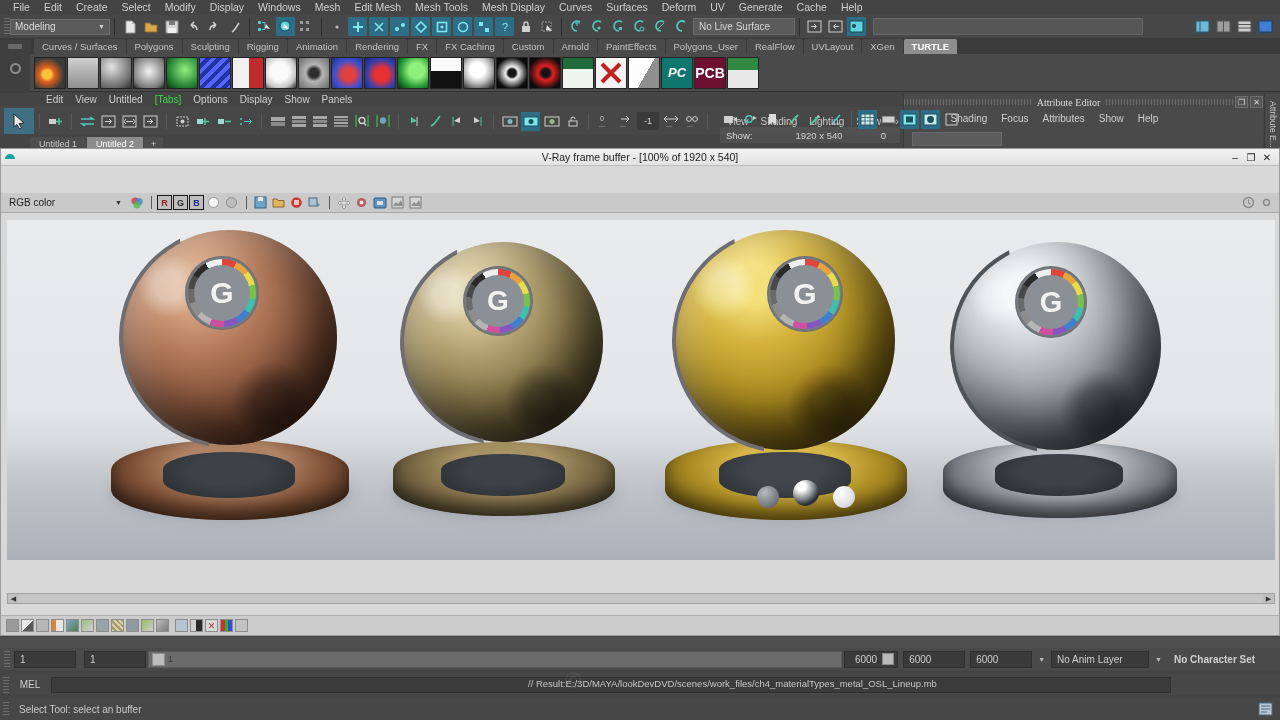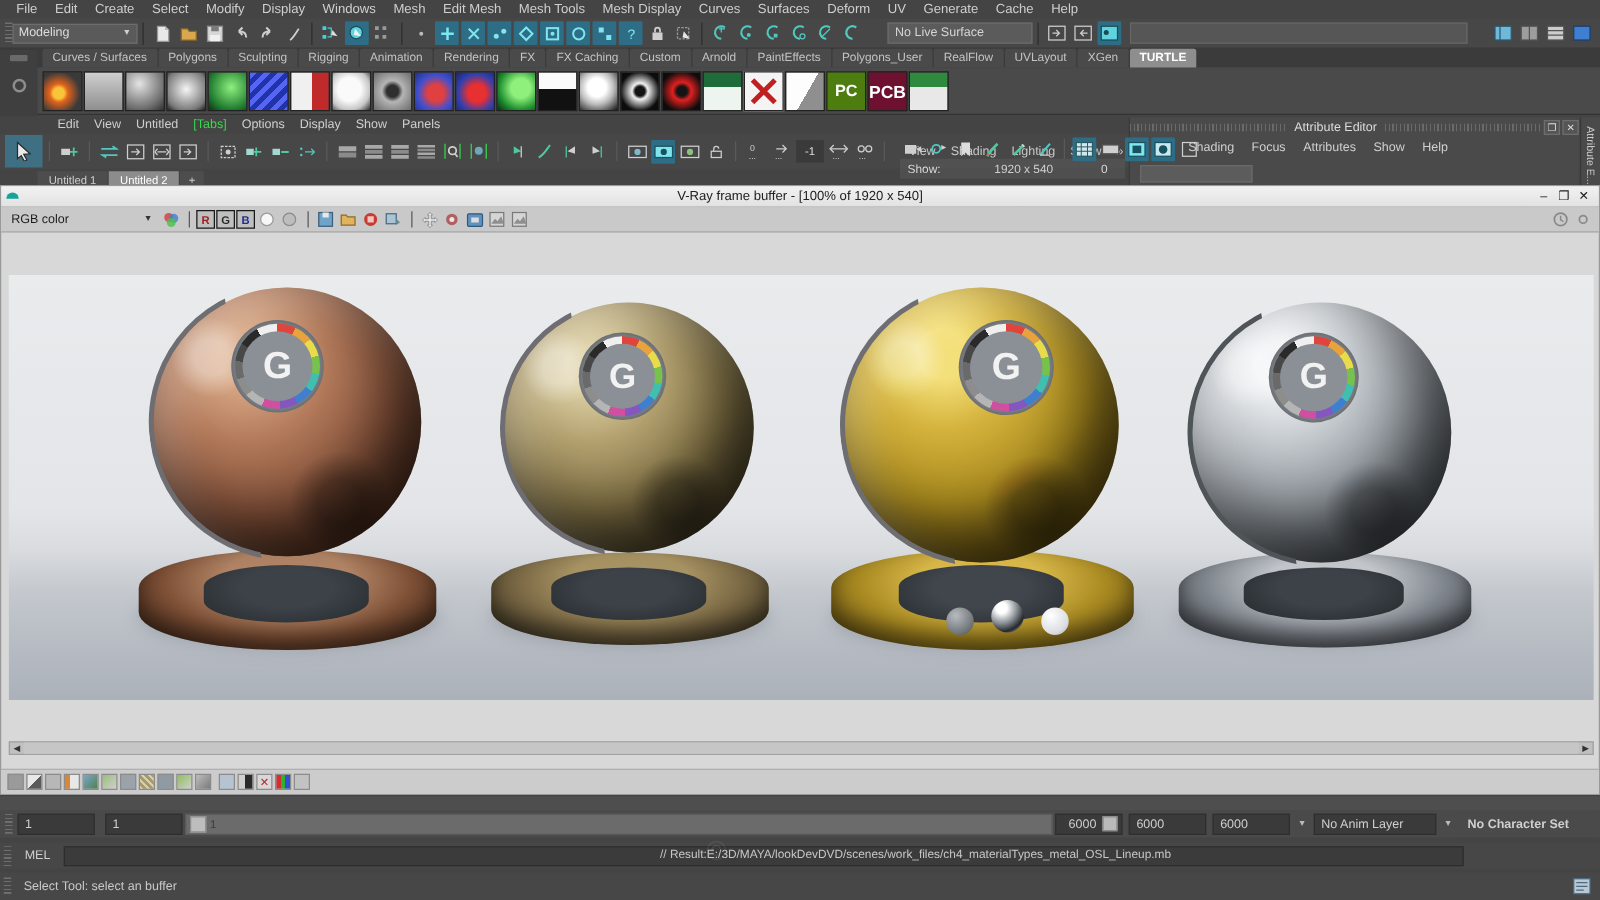--- a/index.html
+++ b/index.html
@@ -32,23 +32,23 @@
     padding:0 4px;font-size:10px;color:#ddd;
   }
   .mode-combo .arw{ font-size:7px; color:#cfcfcf;}
   .tbtn{
     width:19px;height:19px;flex:none;display:flex;align-items:center;justify-content:center;
     margin:0 1px;border-radius:1px;
   }
   .tbtn svg{ display:block; }
   .tbtn.on{ background:#2d6e86; }
   .livefield{
-    width:116px;height:17px;background:#5b5b5b;border:1px solid #6b6b6b;
+    width:102px;height:17px;background:#5b5b5b;border:1px solid #6b6b6b;
     font-size:10px;color:#d5d5d5;display:flex;align-items:center;padding-left:5px;
-    margin-left:18px;
+    margin-left:1px;
   }
   .bigfield{
     height:17px;background:#565656;border:1px solid #666;
     margin-left:6px;
   }
 
   
   #shelftabs{
     height:15px;background:#3b3b3b;display:flex;align-items:flex-end;
     padding-left:34px;
@@ -95,21 +95,21 @@
   
   #attrpanel{
     position:absolute;left:903px;top:94px;width:360px;height:60px;background:#4a4a4a;
     border-left:1px solid #3a3a3a;
   }
   #attrtitle{
     height:16px;display:flex;align-items:center;justify-content:center;position:relative;
     font-size:10px;color:#dcdcdc;
   }
   .dots{ flex:1;height:6px;background-image:repeating-linear-gradient(to right,#6a6a6a 0 1px,transparent 1px 3px);}
-  #attrtitle .lbl{ padding:0 6px; }
+  #attrtitle .lbl{ padding:0 6px;font-family:Liberation Serif, serif; }
   .winbtn{
     width:13px;height:12px;border:1px solid #6e6e6e;background:#555;color:#ddd;font-size:8px;
     display:flex;align-items:center;justify-content:center;margin-left:2px;
   }
   #attrmenu{ height:16px;display:flex;align-items:center;padding-left:10px;font-size:10px;}
   #attrmenu .mi{ padding:0 7px;color:#cfcfcf;}
   #attrstrip{
     position:absolute;right:0;top:94px;width:16px;height:60px;background:#4a4a4a;
     border-left:1px solid #3a3a3a;display:flex;align-items:center;justify-content:center;
   }
@@ -148,20 +148,21 @@
   #vfbtitle .ico{ width:16px;height:16px;margin-left:2px;flex:none;}
   #vfbtitle .t{
     position:absolute;left:0;right:0;text-align:center;font-size:10.5px;color:#222;line-height:17px;
   }
   #vfbtitle .wbtns{ margin-left:auto;display:flex;align-items:center;padding-right:4px;z-index:2;}
   #vfbtitle .wb{ width:16px;text-align:center;font-size:10px;color:#222;}
 
   #vfbtool{
     height:20px;background:#c9c9c9;display:flex;align-items:center;padding:0 4px;
     border-bottom:1px solid #a8a8a8;
+    margin-top:27px;
   }
   .vfbcombo{
     width:110px;height:15px;background:#c9c9c9;font-size:10px;color:#1d1d1d;
     display:flex;align-items:center;padding-left:4px;
   }
   .vfbbtn{ width:16px;height:16px;margin:0 1px;flex:none;display:flex;align-items:center;justify-content:center;}
   .chan{
     width:15px;height:15px;border:1px solid #1a1a1a;background:#bfbfbf;
     font-size:9px;font-weight:bold;display:flex;align-items:center;justify-content:center;margin-right:1px;
   }
@@ -542,21 +543,21 @@
   <div class="shelficon" style="background:radial-gradient(circle at 62% 42%,#8ff07c 0 30%,#1f8f2f 68%,#0c2a12);"></div>
   <div class="shelficon" style="background:linear-gradient(to bottom,#fafafa 45%,#111 45%);"></div>
   <div class="shelficon" style="background:radial-gradient(circle at 45% 40%,#ffffff 0 30%,#bdbdbd 55%,#111);"></div>
   <div class="shelficon" style="background:radial-gradient(ellipse at 50% 50%,#141414 0 18%,#f0f0f0 30%,#0c0c0c 75%);"></div>
   <div class="shelficon" style="background:radial-gradient(ellipse at 52% 50%,#141414 0 18%,#e02020 34%,#0c0c0c 78%);"></div>
   <div class="shelficon" style="background:linear-gradient(to bottom,#1f6b3a 38%,#eef4ee 38%);"></div>
   <div class="shelficon" style="background:#f4f4f4;position:relative;"><svg width="30" height="30" viewBox="0 0 30 30">
         <path d="M6 6l18 18M24 6L6 24" stroke="#c02020" stroke-width="4"></path>
       </svg></div>
   <div class="shelficon" style="background:linear-gradient(120deg,#fdfdfd 55%,#8f8f8f 55%);"></div>
-  <div class="shelficon" style="background:#4d7c0f;color:#fff;font-weight:bold;font-size:13px;display:flex;align-items:center;justify-content:center;">PC</div>
+  <div class="shelficon" style="background:#0f766e;color:#fff;font-weight:bold;font-size:13px;display:flex;align-items:center;justify-content:center;font-style:italic;">PC</div>
   <div class="shelficon" style="background:#6e1030;color:#fff;font-weight:bold;font-size:14px;display:flex;align-items:center;justify-content:center;">PCB</div>
   <div class="shelficon" style="background:linear-gradient(to bottom,#2f8a3f 40%,#e8e8e8 40%);"></div>
 </div>
 
 <div id="vpmenu">
   <span class="mi">Edit</span>
   <span class="mi">View</span>
   <span class="mi">Untitled</span>
   <span class="mi hl">[<span>Tabs</span>]</span>
   <span class="mi">Options</span>

